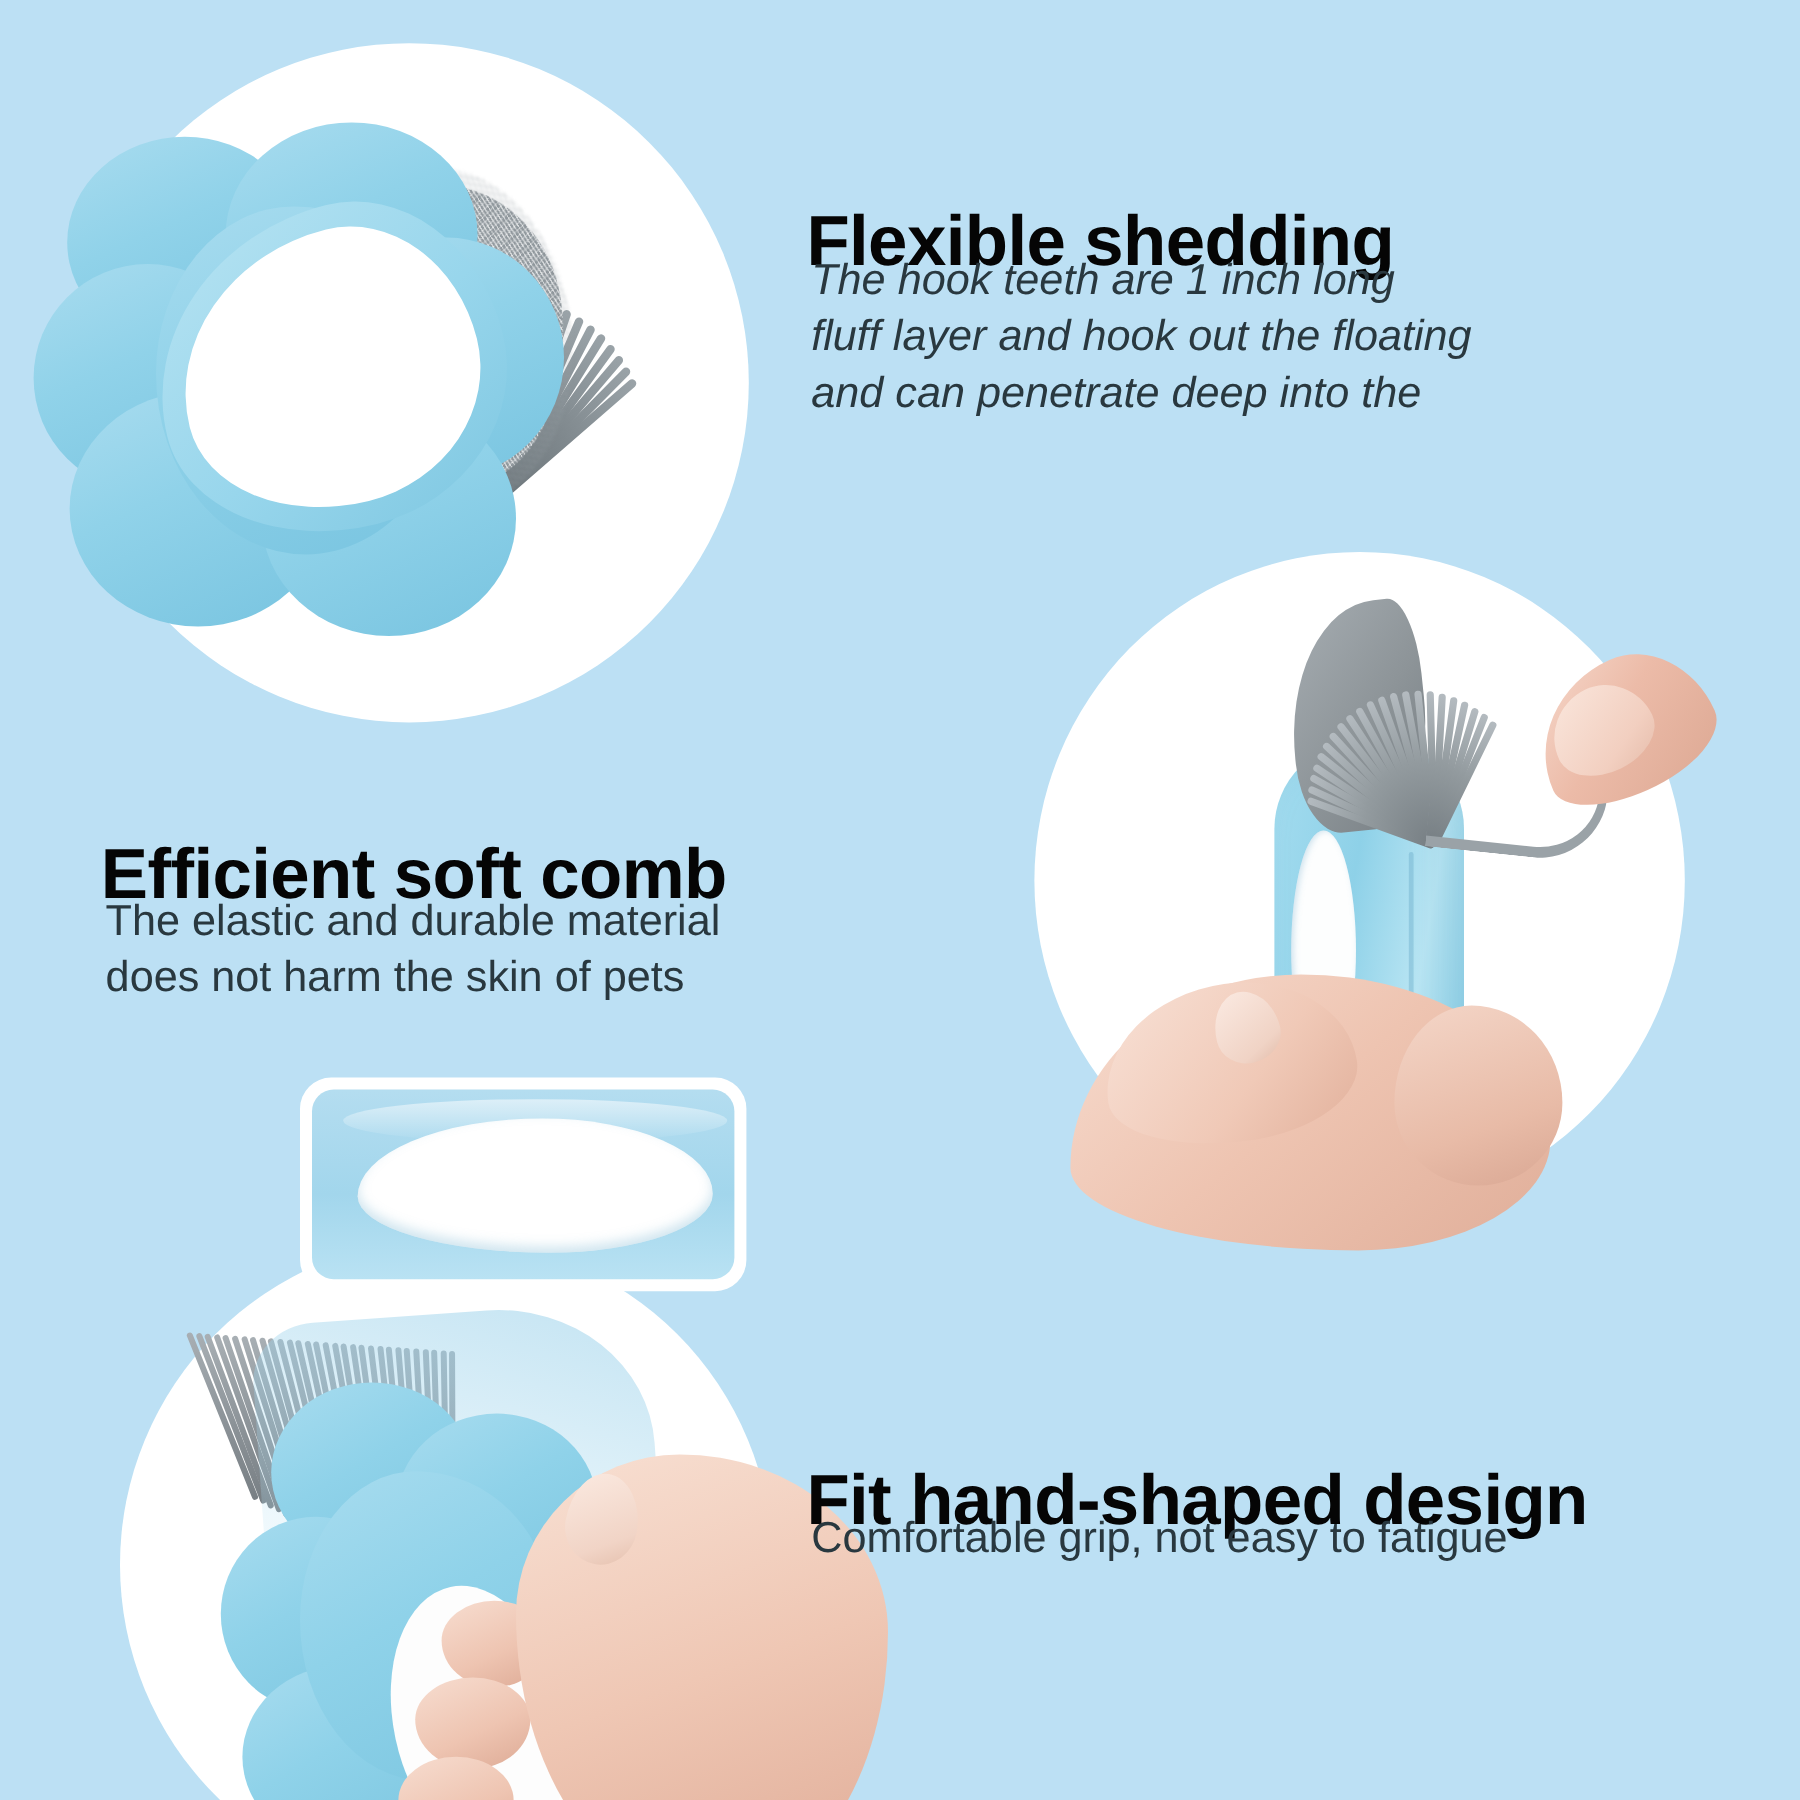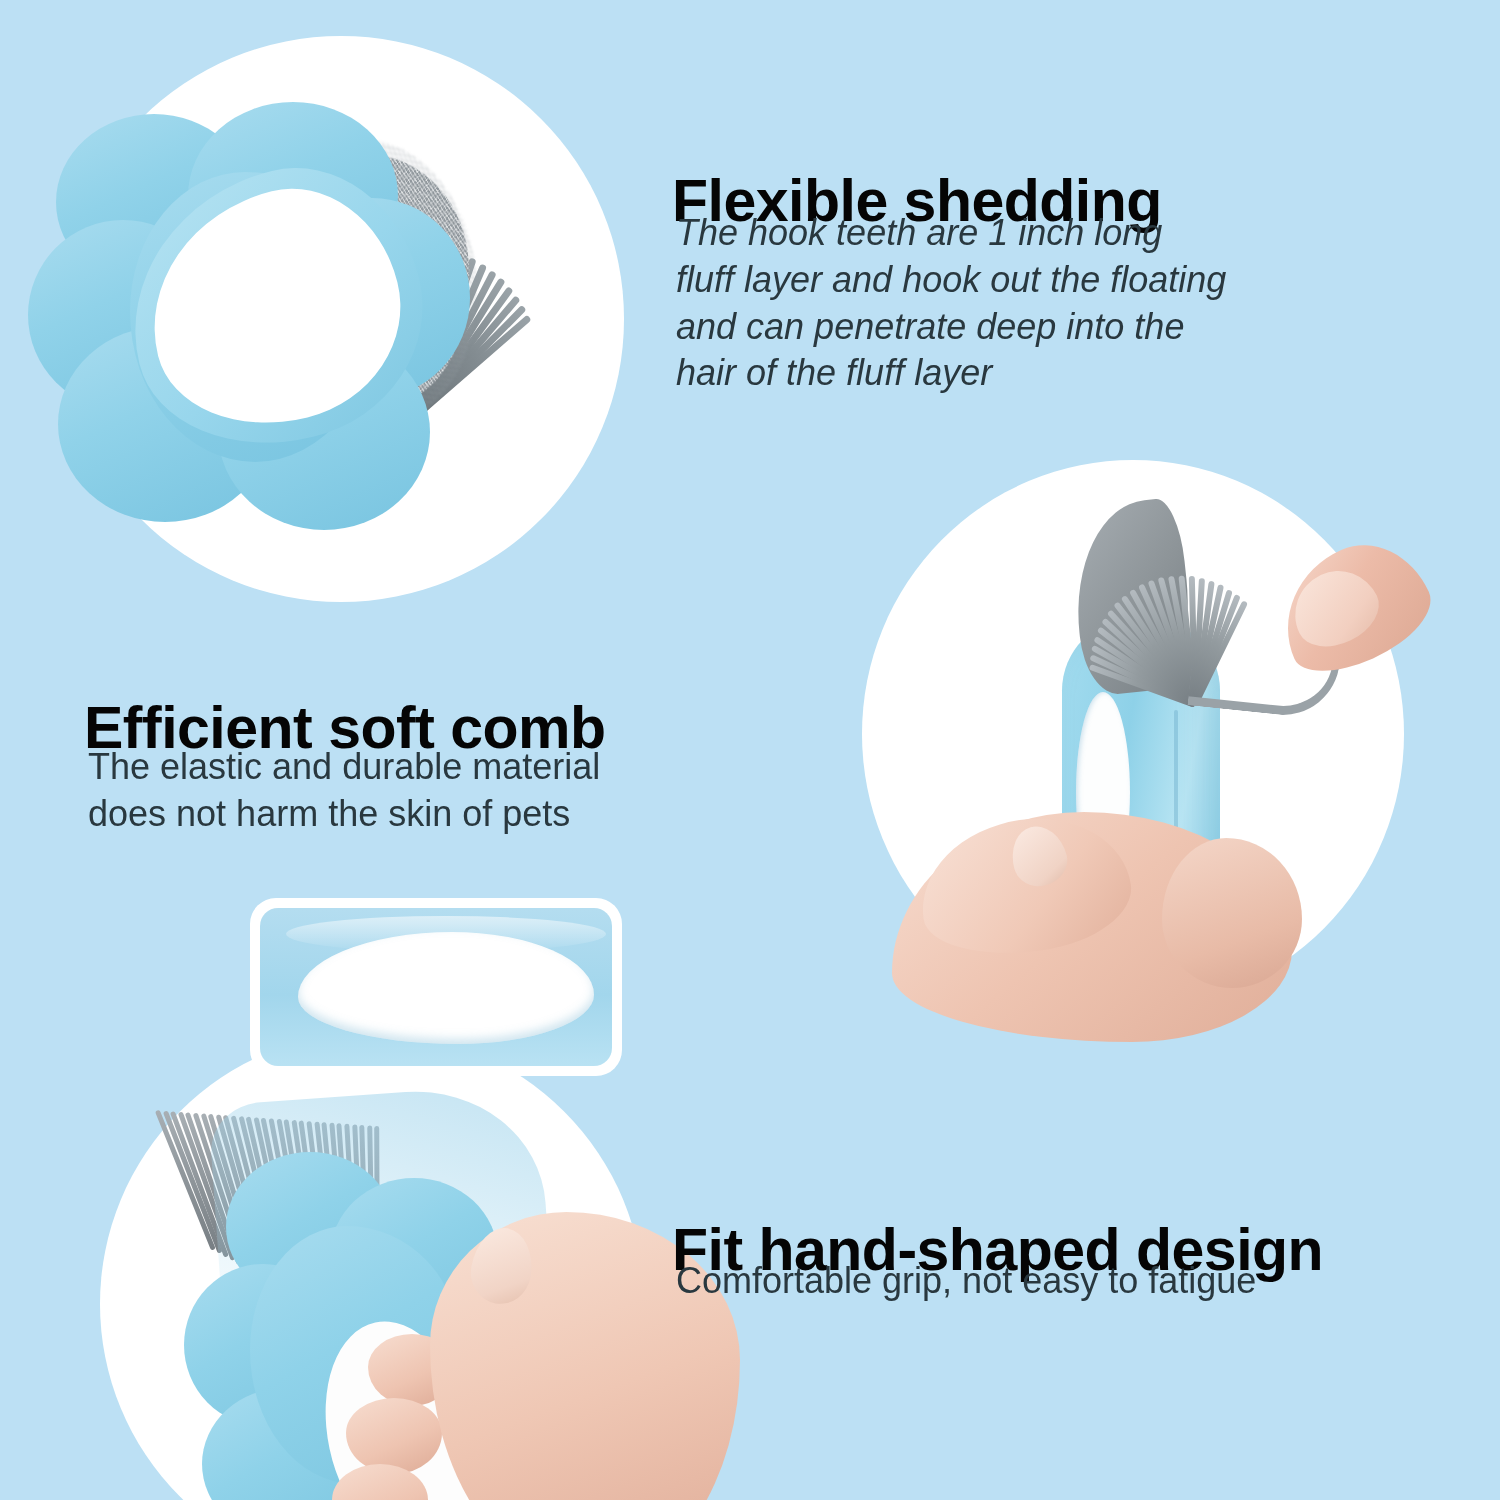--- a/index.html
+++ b/index.html
@@ -295,21 +295,20 @@
       <div class="p1-rim"></div>
       <div class="p1-hole"></div>
     </div>
   </div>
 
   <h2 class="feature-heading" id="h1" style="left:672px;top:123px;font-size:59px;">Flexible shedding</h2>
   <div class="feature-body" id="b1" style="left:676px;top:210px;width:730px;font-size:36px;font-style:italic;">
       <div>The hook teeth are 1 inch long</div>
       <div>fluff layer and hook out the floating</div>
       <div>and can penetrate deep into the</div>
-      <div>hair of the fluff layer</div>
     </div>
 
   <div class="plate" id="plate2"></div>
   <div class="p2-wrap">
     <div class="p2-handle"></div>
     <div class="p2-handle-hole"></div>
     <div class="p2-seam"></div>
     <div class="p2-comb-spine"></div>
     <div class="p2-comb" id="p2comb">
         <i style="transform: rotate(-70deg); height: 112px;"></i>

